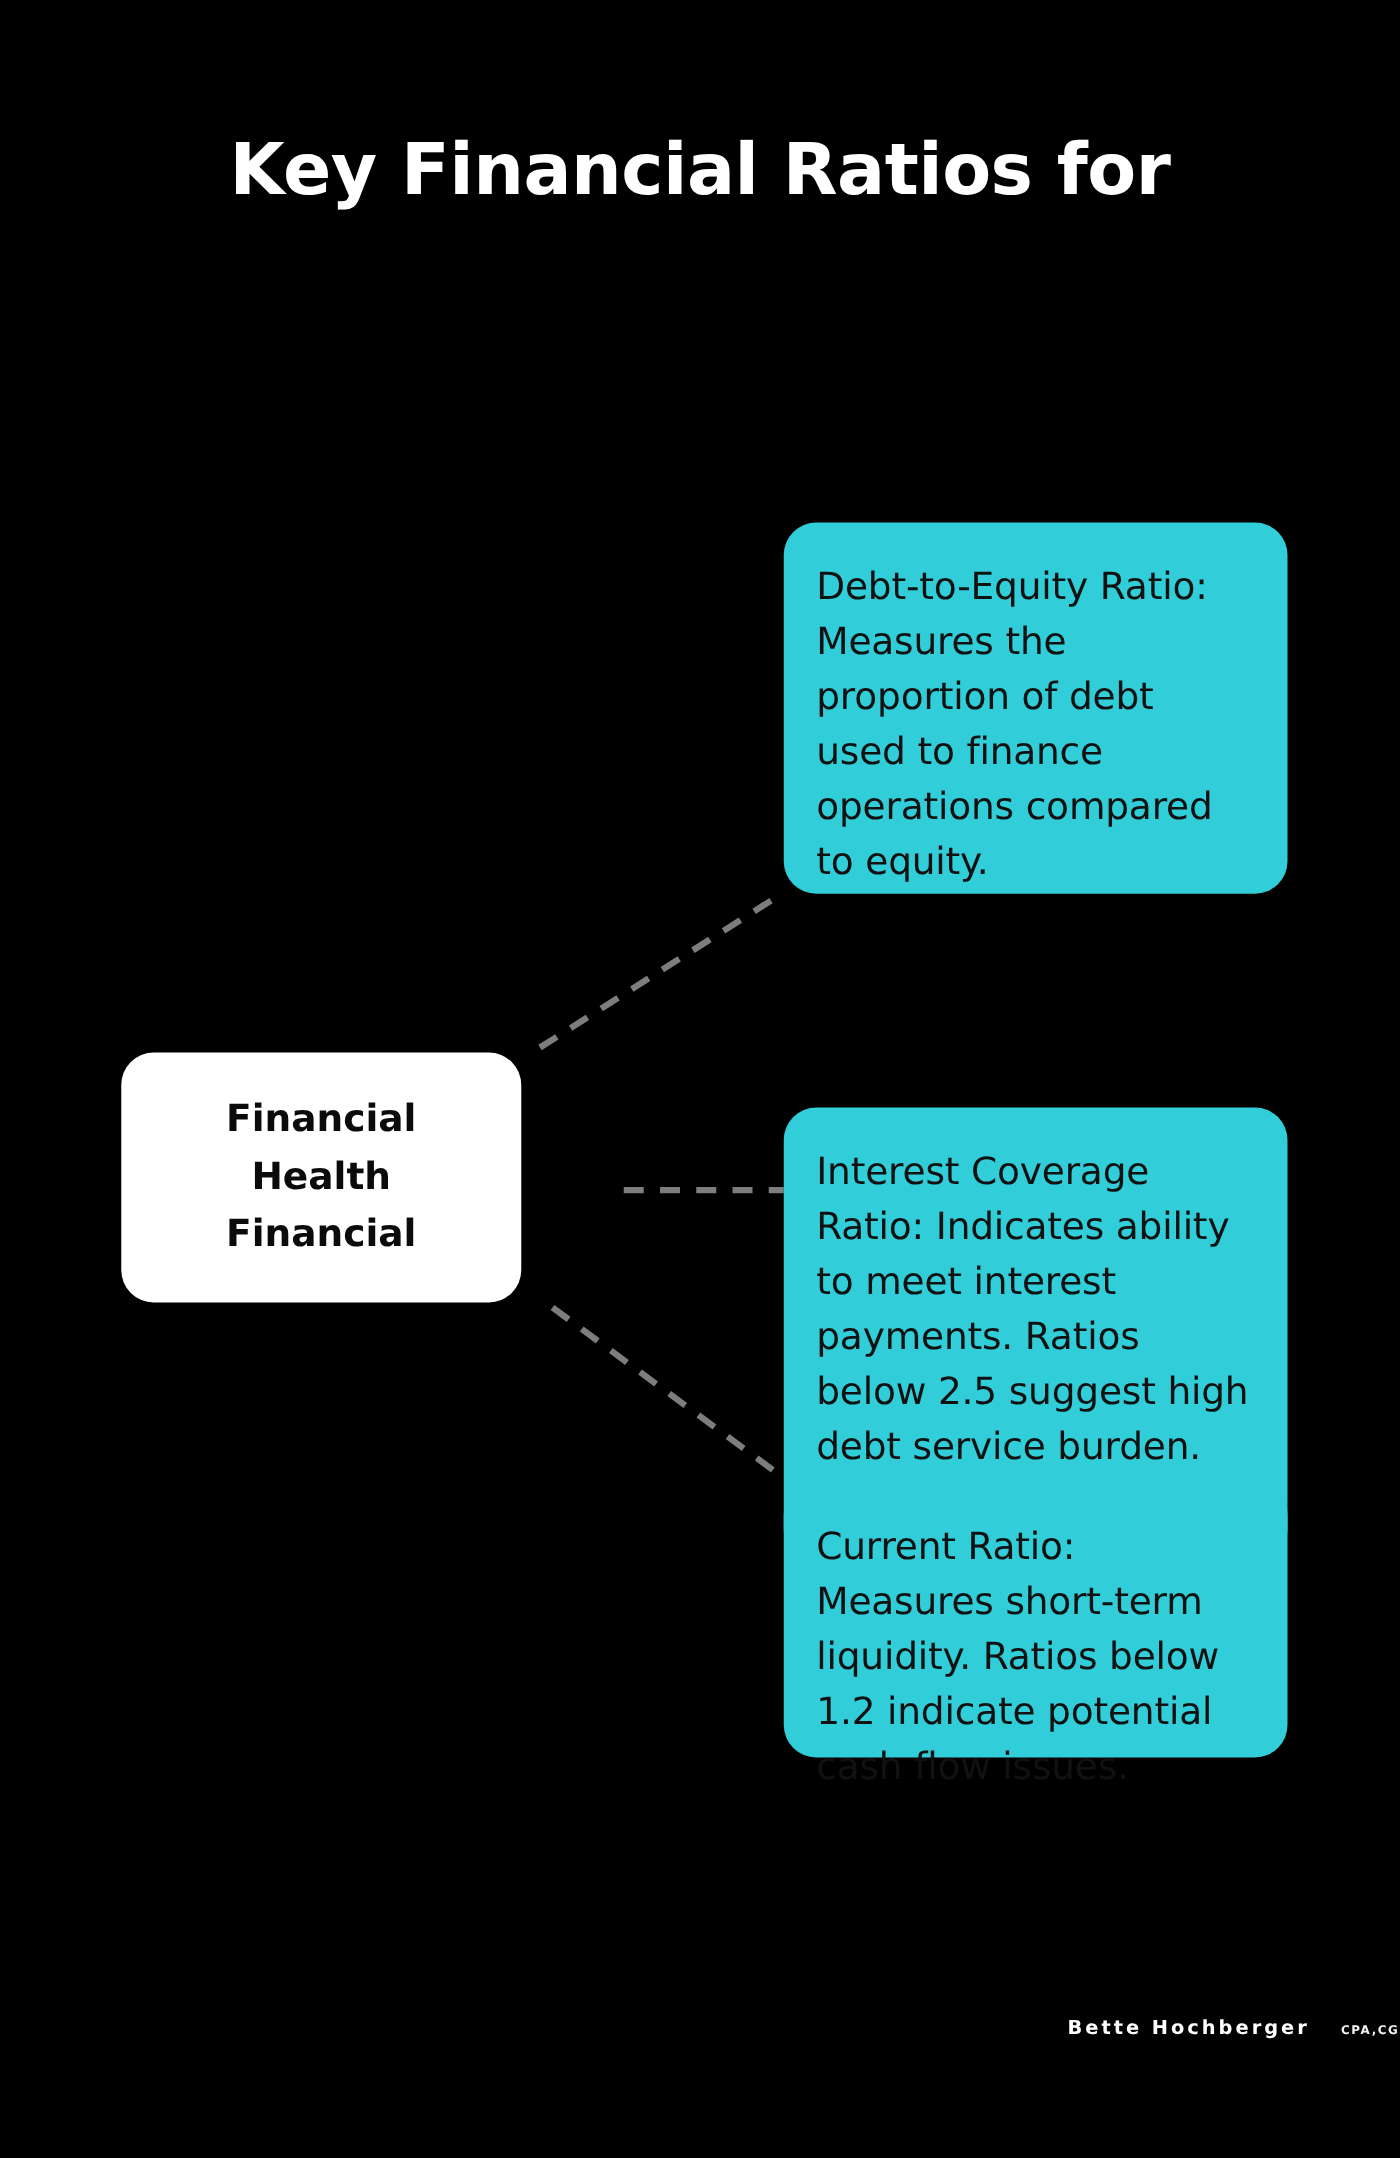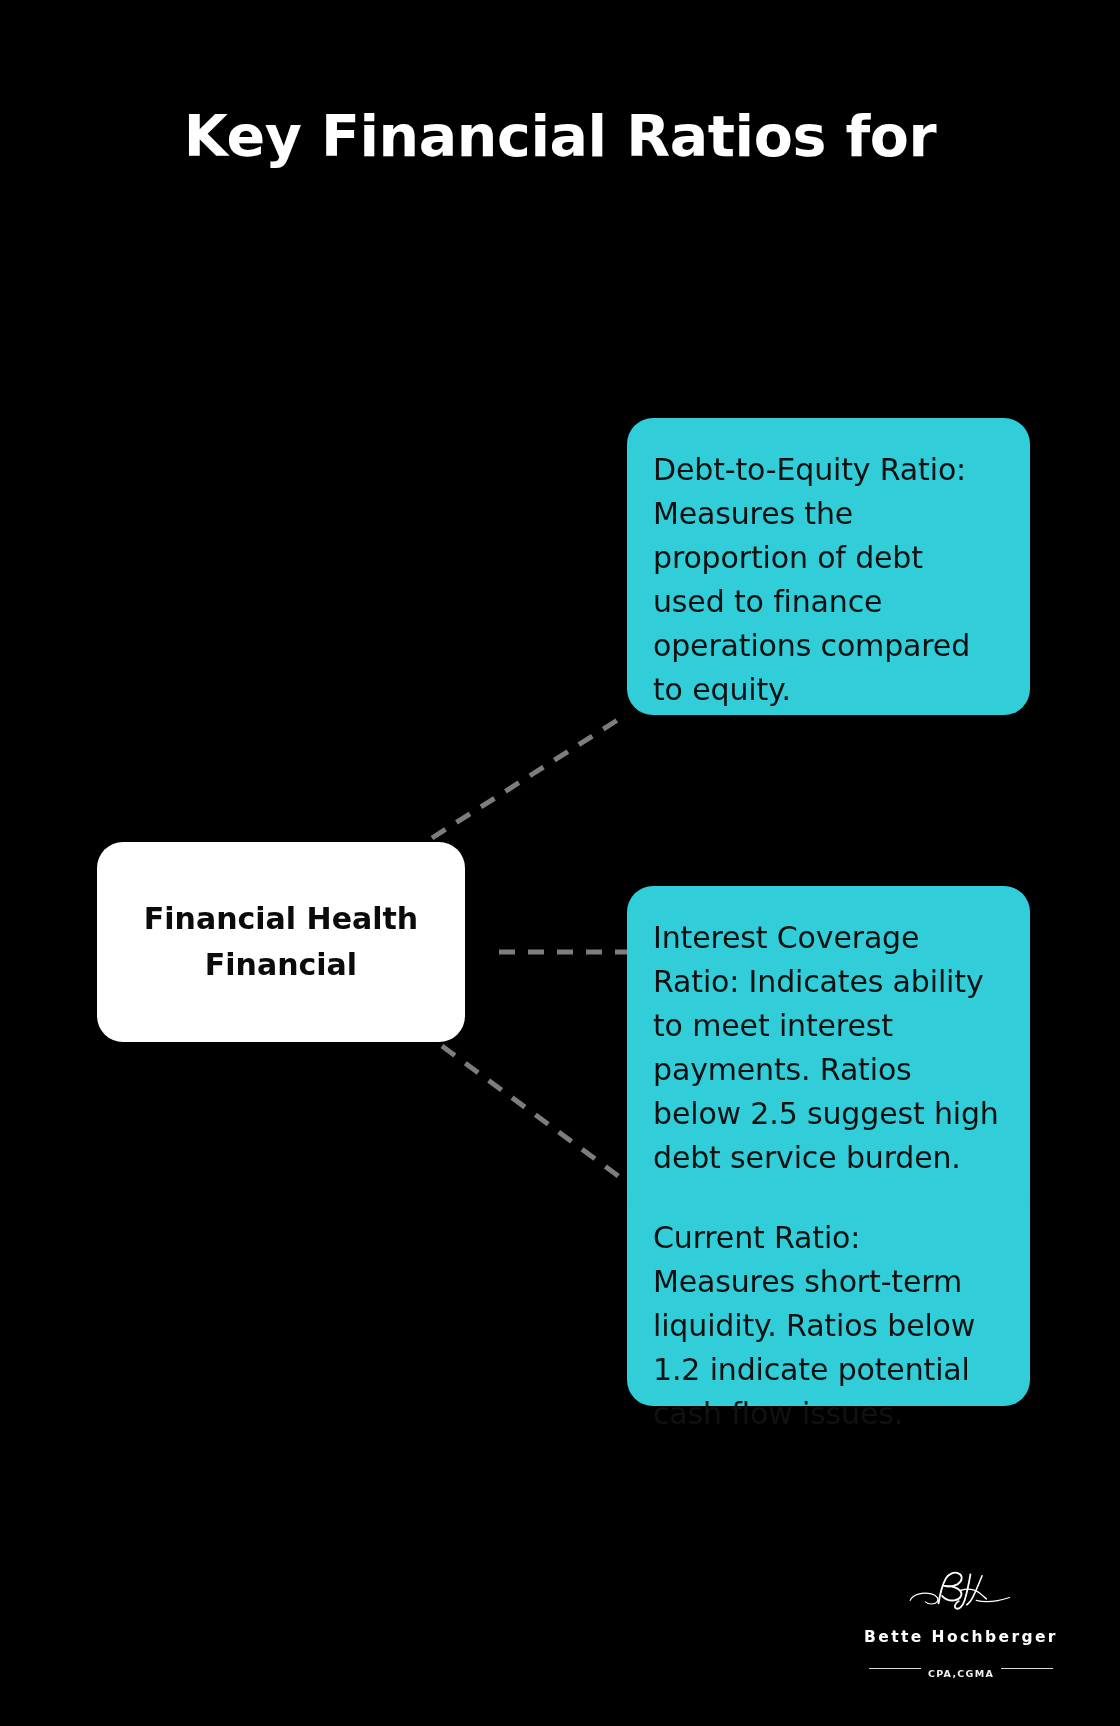--- a/index.html
+++ b/index.html
@@ -56,21 +56,21 @@
     stroke-dasharray: 16 13;
     fill: none;
     stroke-linecap: butt;
   }
 
   
   .center-node {
     position: absolute;
     left: 97px;
     top: 842px;
-    width: 368px;
+    width: 320px;
     height: 200px;
     background: #ffffff;
     border-radius: 26px;
     display: flex;
     align-items: center;
     justify-content: center;
     padding: 10px 28px;
   }
   .center-node-label {
     color: #0b0b0b;
@@ -105,21 +105,21 @@
   }
 
   
   .brand-logo {
     position: absolute;
     left: 836px;
     top: 1567px;
     width: 250px;
     height: 112px;
     display: flex;
-    flex-direction: column;
+    flex-direction: row;
     align-items: center;
     justify-content: flex-start;
     gap: 18px;
   }
   .brand-monogram {
     width: 150px;
     height: 62px;
     display: block;
   }
   .brand-name {

